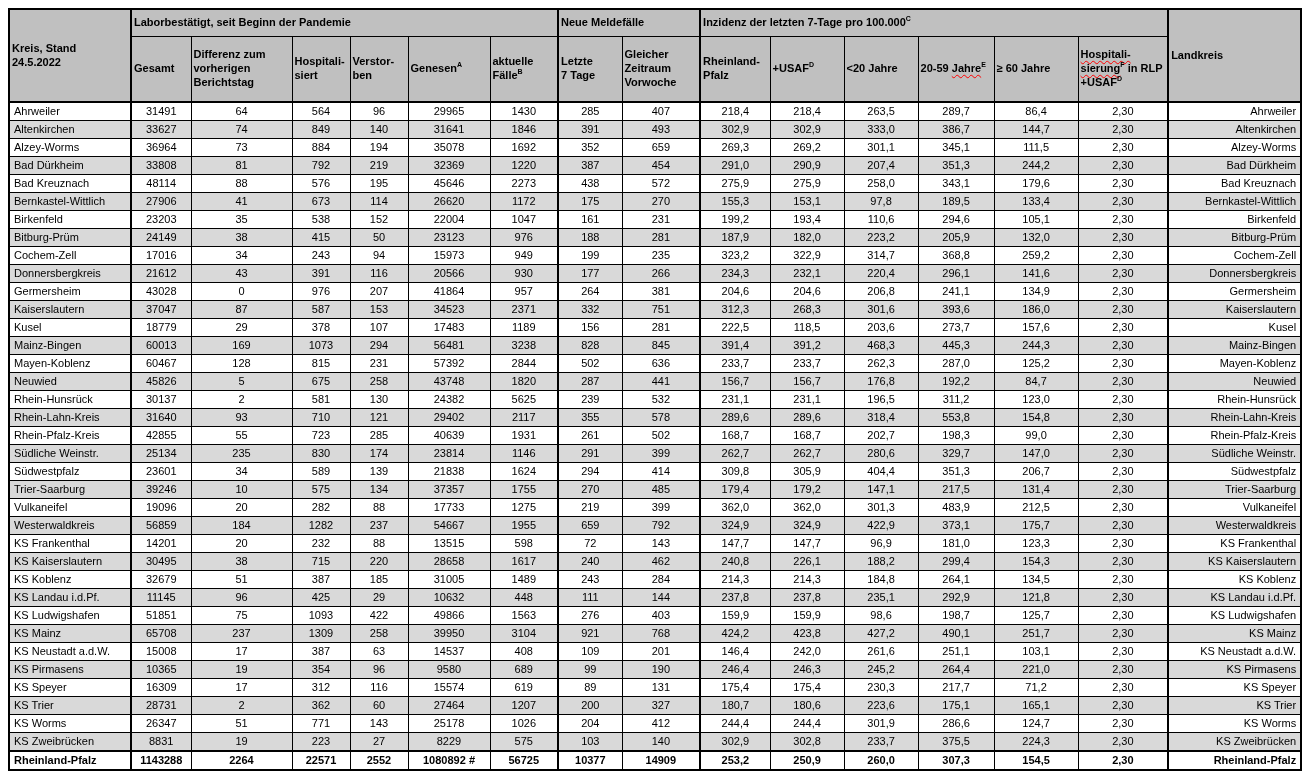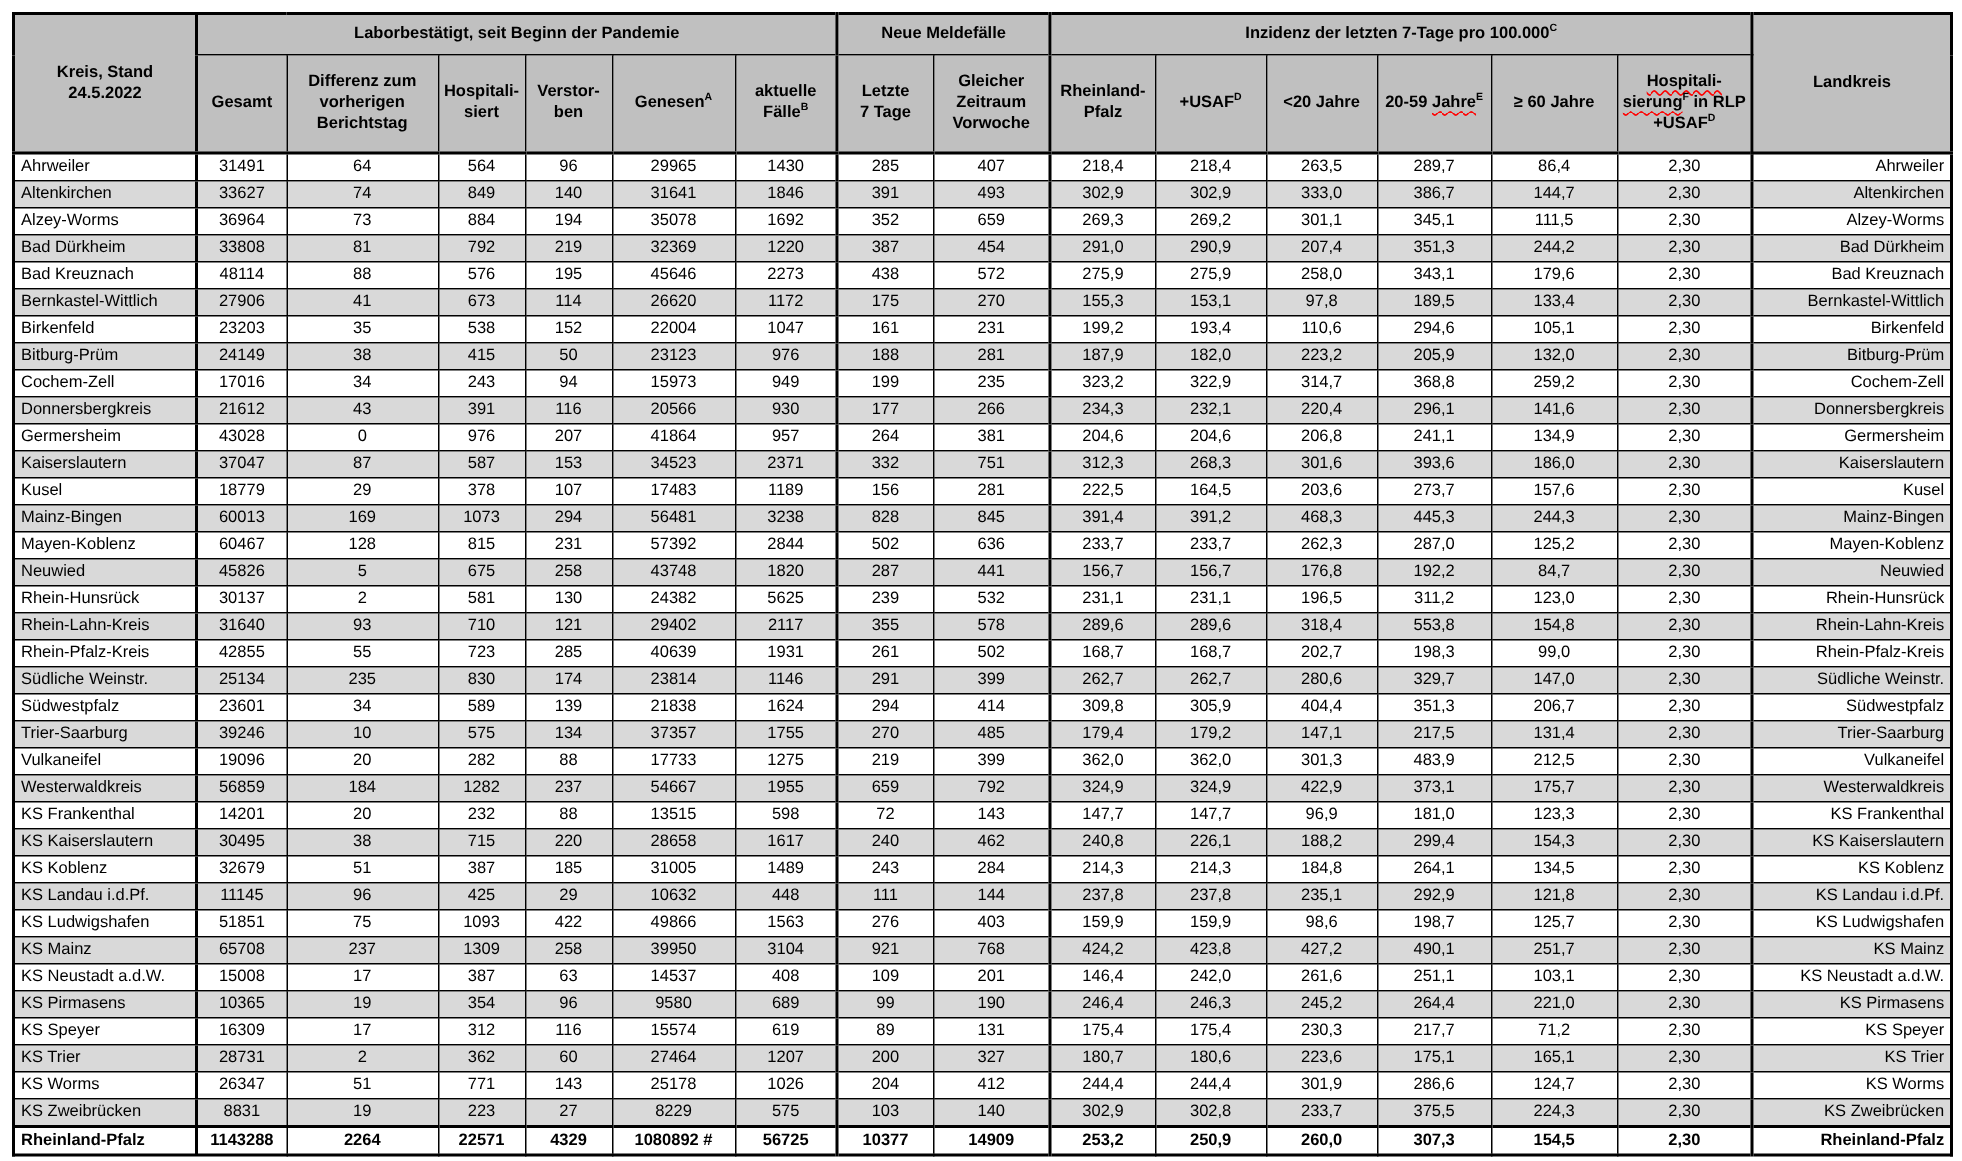--- a/index.html
+++ b/index.html
@@ -12,21 +12,21 @@
   body{width:1308px;height:774px;overflow:hidden;font-family:"Liberation Sans",sans-serif;}
   table{
     border-collapse:collapse;table-layout:fixed;
     width:1292px;margin:8px 0 0 8px;
     border:2px solid var(--border);
   }
   th,td{border:1px solid var(--border);overflow:hidden;}
   thead th{
     background:var(--header-bg);
     font-weight:bold;font-size:11px;line-height:1.25;
-    text-align:center;vertical-align:middle;
+    text-align:left;vertical-align:middle;
     padding:1px 2px;color:#000;
   }
   tr.group-row th{height:24px;}
   tr.detail-row th{height:62px;}
   
   thead tr.detail-row th, thead th.span2{border-bottom:2px solid var(--border);}
   td{
     height:17px;font-size:11px;line-height:17px;
     padding:0 4px;white-space:nowrap;color:#000;background:#fff;
   }
@@ -329,21 +329,21 @@
         <td class="c-name">Kusel</td>
         <td class="c-num bL2">18779</td>
         <td class="c-num">29</td>
         <td class="c-num">378</td>
         <td class="c-num">107</td>
         <td class="c-num">17483</td>
         <td class="c-num">1189</td>
         <td class="c-num bL2">156</td>
         <td class="c-num">281</td>
         <td class="c-num bL2">222,5</td>
-        <td class="c-num">164,5</td>
+        <td class="c-num">118,5</td>
         <td class="c-num">203,6</td>
         <td class="c-num">273,7</td>
         <td class="c-num">157,6</td>
         <td class="c-num">2,30</td>
         <td class="c-land bL2">Kusel</td>
       </tr>
       <tr>
         <td class="c-name">Mainz-Bingen</td>
         <td class="c-num bL2">60013</td>
         <td class="c-num">169</td>
@@ -755,21 +755,21 @@
         <td class="c-num">375,5</td>
         <td class="c-num">224,3</td>
         <td class="c-num">2,30</td>
         <td class="c-land bL2">KS Zweibrücken</td>
       </tr>
       <tr class="total-row">
         <td class="c-name">Rheinland-Pfalz</td>
         <td class="c-num bL2">1143288</td>
         <td class="c-num">2264</td>
         <td class="c-num">22571</td>
-        <td class="c-num">4329</td>
+        <td class="c-num">2552</td>
         <td class="c-num">1080892 #</td>
         <td class="c-num">56725</td>
         <td class="c-num bL2">10377</td>
         <td class="c-num">14909</td>
         <td class="c-num bL2">253,2</td>
         <td class="c-num">250,9</td>
         <td class="c-num">260,0</td>
         <td class="c-num">307,3</td>
         <td class="c-num">154,5</td>
         <td class="c-num">2,30</td>

